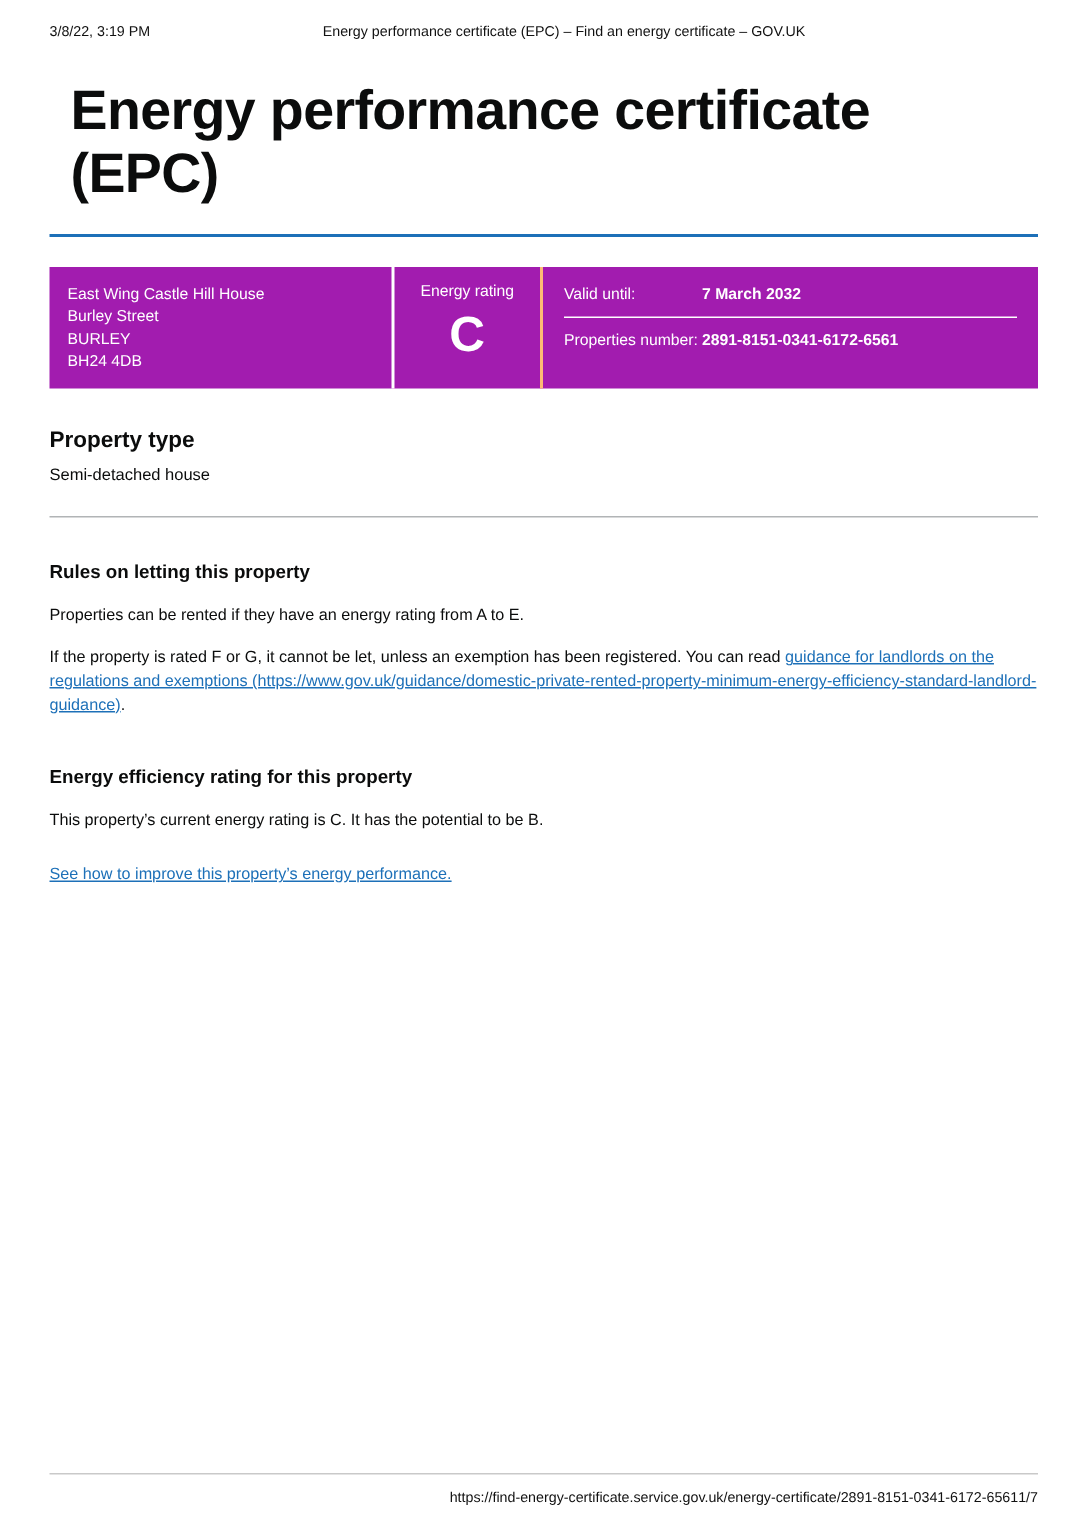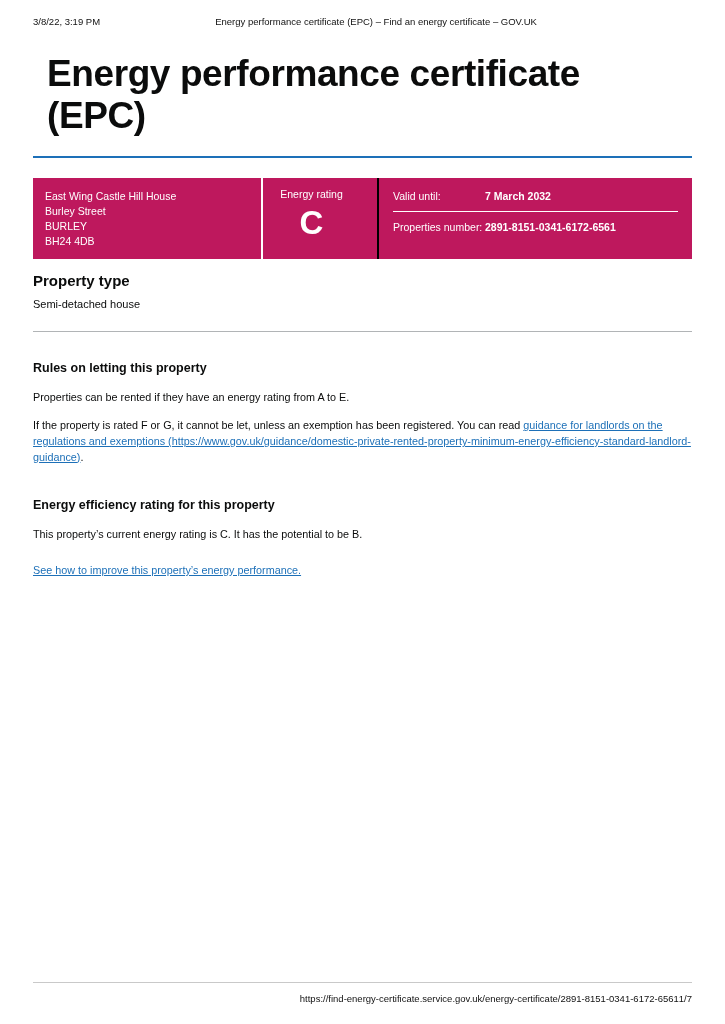--- a/index.html
+++ b/index.html
@@ -66,21 +66,21 @@
     height: 2px;
     background: #1d70b8;
     width: 659px;
   }
 
   
   .banner {
     margin-top: 20px;
     display: flex;
     width: 659px;
-    background: #be185d;
+    background: #a21caf;
     color: #ffffff;
     min-height: 77px;
   }
   .banner-address {
     width: 228px;
     padding: 11px 12px 10px 12px;
     box-sizing: border-box;
     font-size: 10.5px;
     line-height: 1.42;
   }
@@ -96,24 +96,23 @@
     line-height: 1.2;
   }
   .banner-rating .rv {
     font-size: 33px;
     font-weight: bold;
     line-height: 1.25;
     margin-top: 1px;
   }
   .banner-meta {
     flex: 1;
-    border-left: 2px solid #000000;
+    border-left: 2px solid #fdba74;
     box-sizing: border-box;
     padding: 11px 14px 6px 14px;
-    margin-left: 17px;
   }
   .meta-row {
     display: flex;
     font-size: 10.5px;
     line-height: 1.35;
     padding-bottom: 5px;
   }
   .meta-row.first {
     border-bottom: 1px solid #ffffff;
     margin-bottom: 8px;
@@ -127,21 +126,21 @@
     font-weight: bold;
   }
 
   
   .section {
     width: 659px;
   }
   .section h2 {
     font-size: 15px;
     font-weight: bold;
-    margin: 13px 0 0 0;
+    margin: 26px 0 0 0;
     line-height: 1.2;
   }
   .section p.body {
     font-size: 11px;
     margin: 8px 0 0 0;
     line-height: 1.25;
   }
   .rule-grey {
     height: 1px;
     background: #b1b4b6;

